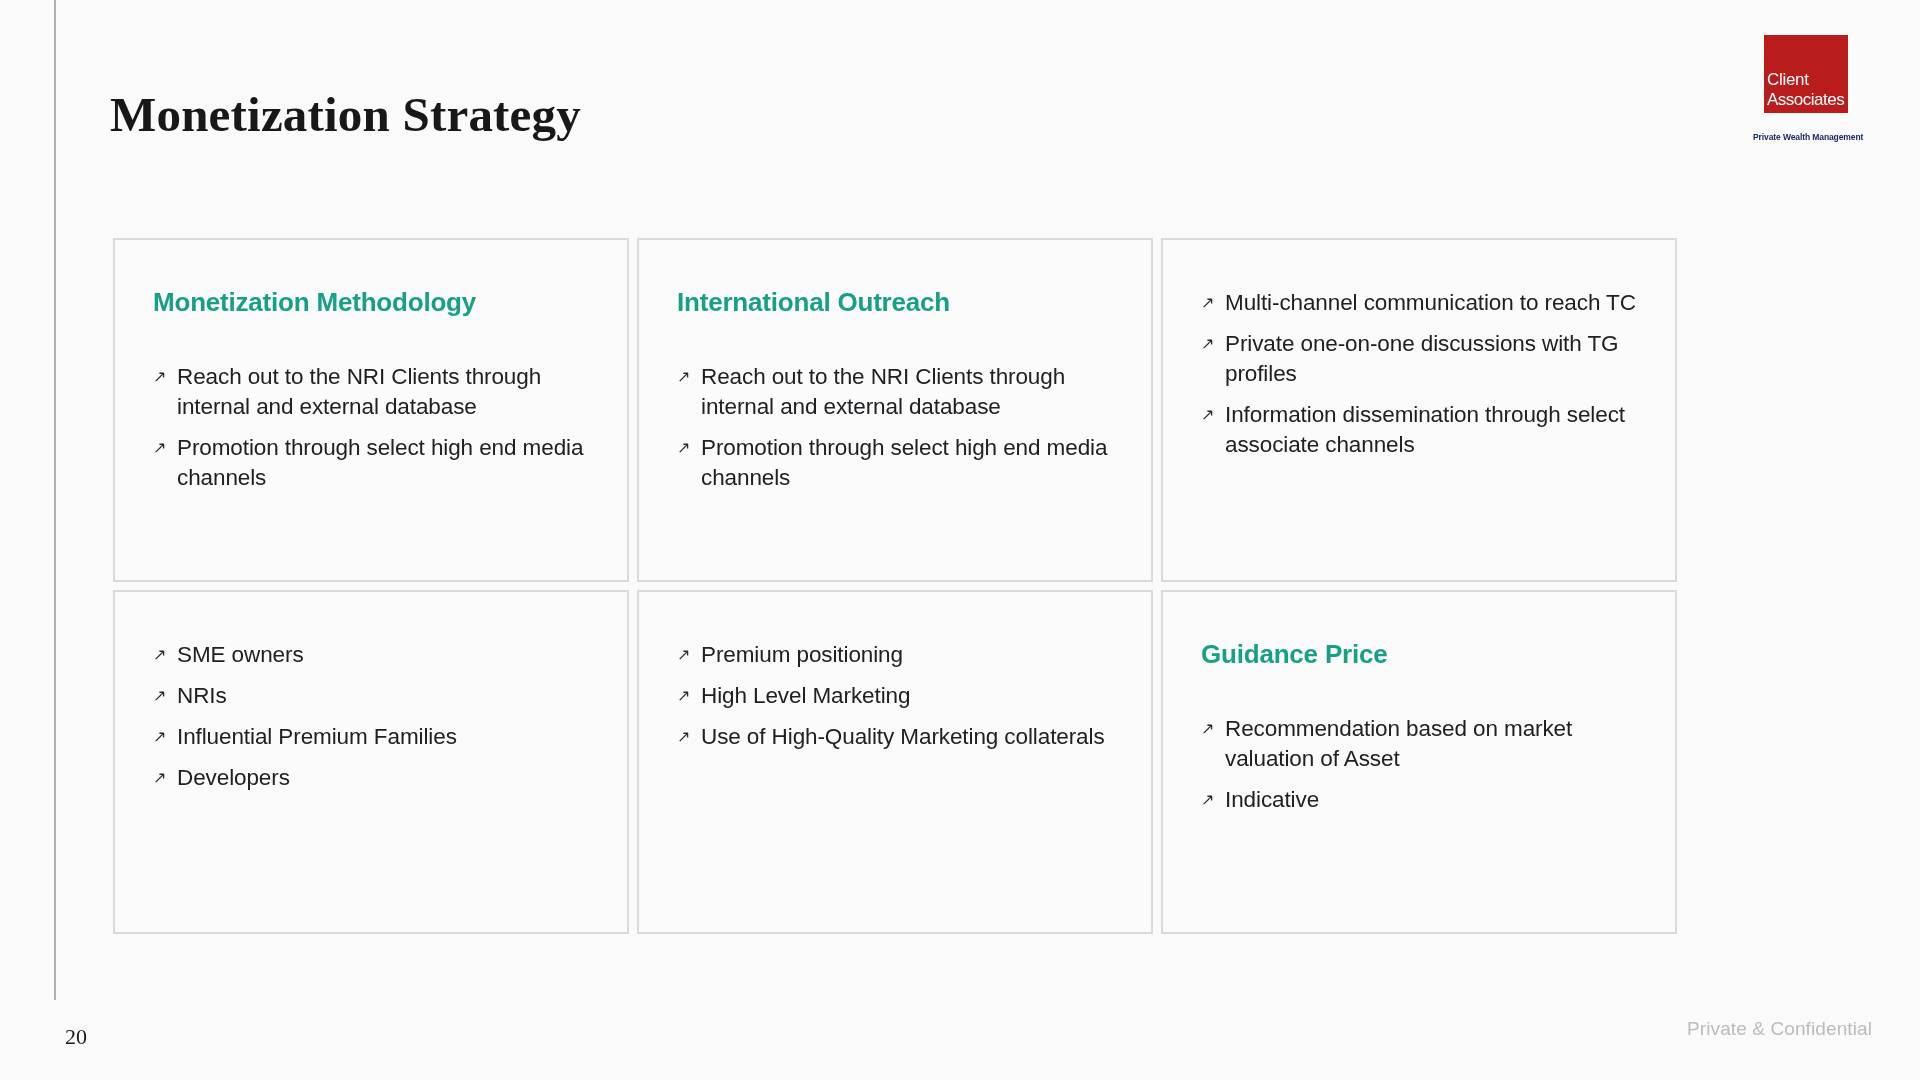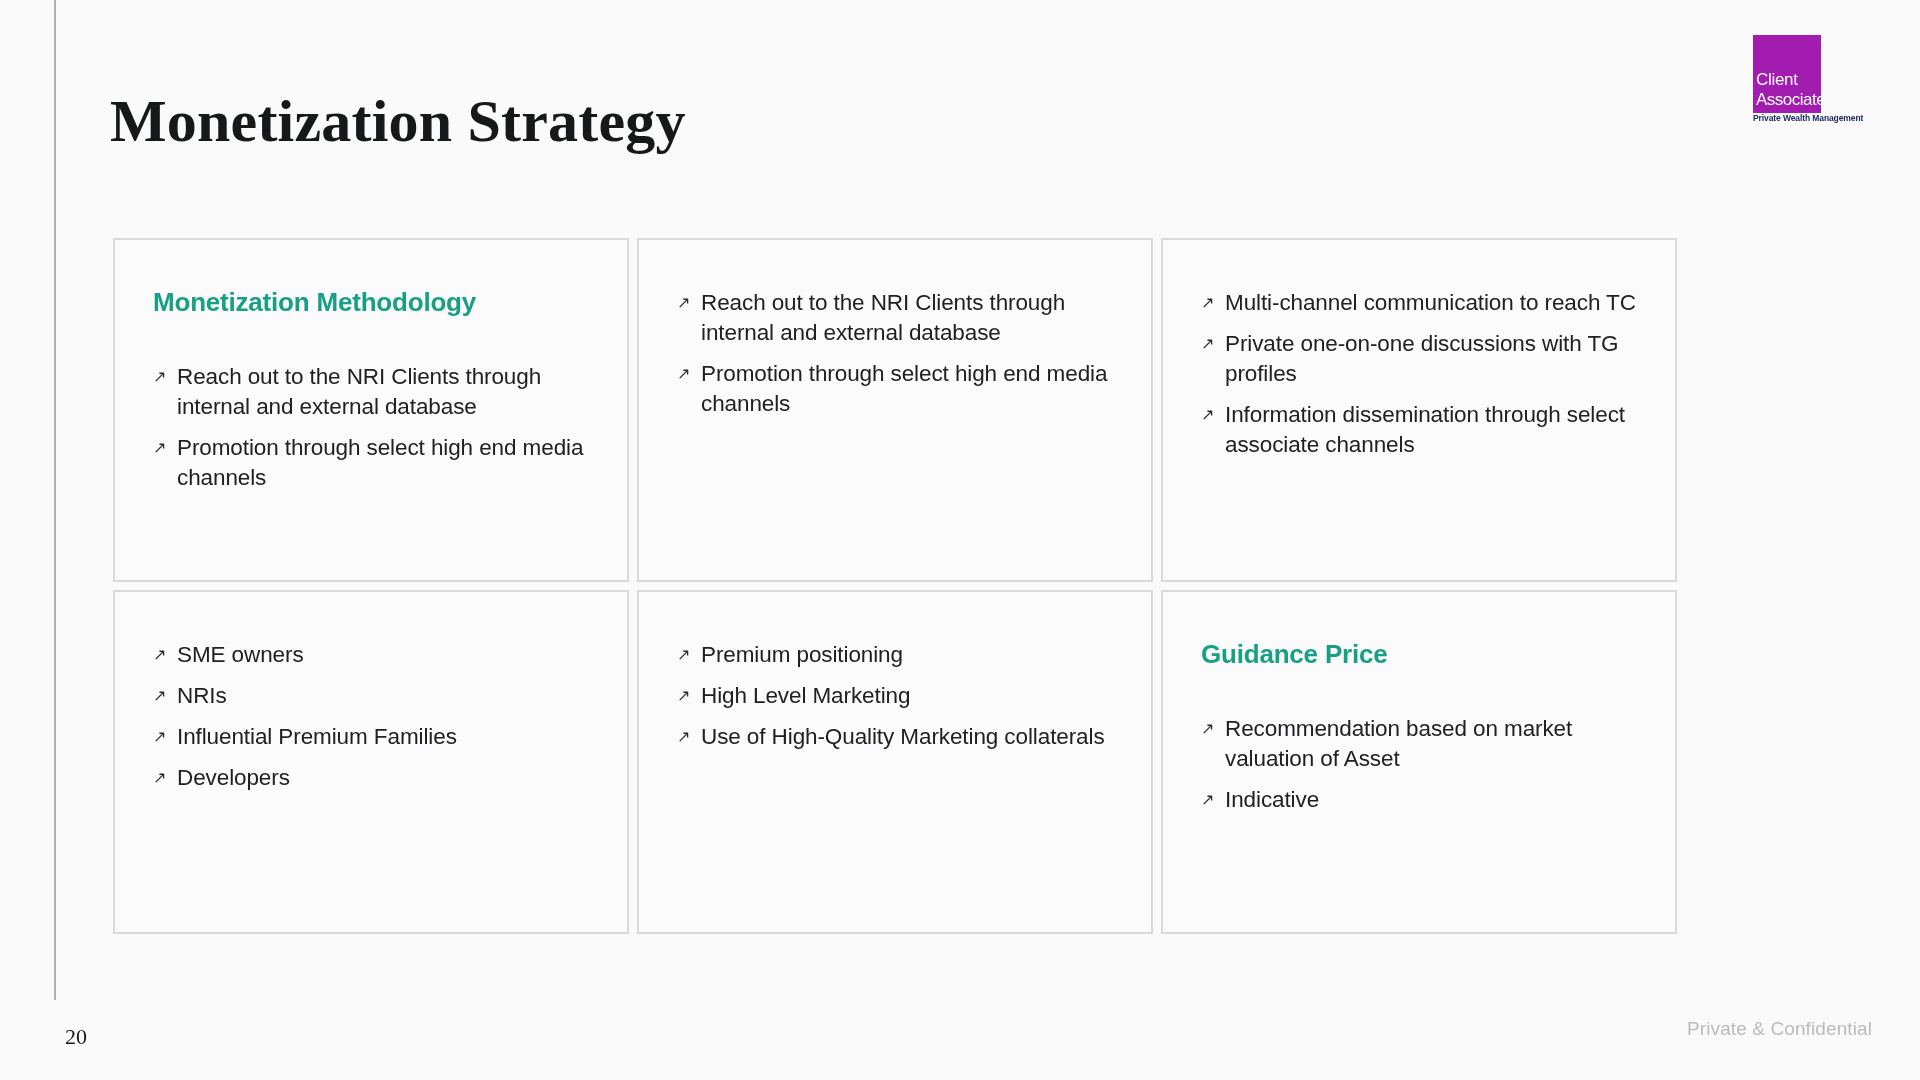--- a/index.html
+++ b/index.html
@@ -27,56 +27,57 @@
     height: 1000px;
     background: #b0b0b0;
   }
 
   
   .slide-title {
     position: absolute;
     left: 110px;
     top: 88px;
     font-family: "Liberation Serif", "DejaVu Serif", serif;
-    font-size: 60px;
+    font-size: 49px;
     font-weight: 700;
     letter-spacing: 0.2px;
     color: #17181a;
     line-height: 1.1;
     white-space: nowrap;
   }
 
   
   .logo {
     position: absolute;
     left: 1753px;
     top: 35px;
     width: 68px;
   }
   .logo-mark {
-    width: 68px;
+    width: 84px;
     height: 78px;
-    background: #a21caf;
+    background: #b91c1c;
     position: relative;
     overflow: hidden;
+    margin-left: 11px;
   }
   .logo-line1,
   .logo-line2 {
     position: absolute;
     left: 3px;
     color: #ffffff;
     font-family: "Liberation Sans", sans-serif;
     font-weight: 400;
     line-height: 1;
     white-space: nowrap;
   }
   .logo-line1 { bottom: 25px; font-size: 17px; letter-spacing: -0.3px; }
   .logo-line2 { bottom: 5px;  font-size: 17px; letter-spacing: -0.5px; }
   .logo-tagline {
-    margin-top: 0;
+    margin-top: 19px;
     font-size: 8.5px;
     font-weight: 700;
     color: #1e2b64;
     white-space: nowrap;
     letter-spacing: -0.1px;
     font-family: "Liberation Sans", sans-serif;
   }
 
   
   .grid {
@@ -184,20 +185,21 @@
           <span class="bullet-icon">↗</span>
           <span class="bullet-text">Reach out to the NRI Clients through internal and external database</span>
         </li>
         <li class="bullet">
           <span class="bullet-icon">↗</span>
           <span class="bullet-text">Promotion through select high end media channels</span>
         </li>
       </ul>
     </section>
     <section class="card">
+      <h2 class="card-title">International Outreach</h2>
       <ul class="bullets">
         <li class="bullet">
           <span class="bullet-icon">↗</span>
           <span class="bullet-text">Reach out to the NRI Clients through internal and external database</span>
         </li>
         <li class="bullet">
           <span class="bullet-icon">↗</span>
           <span class="bullet-text">Promotion through select high end media channels</span>
         </li>
       </ul>

